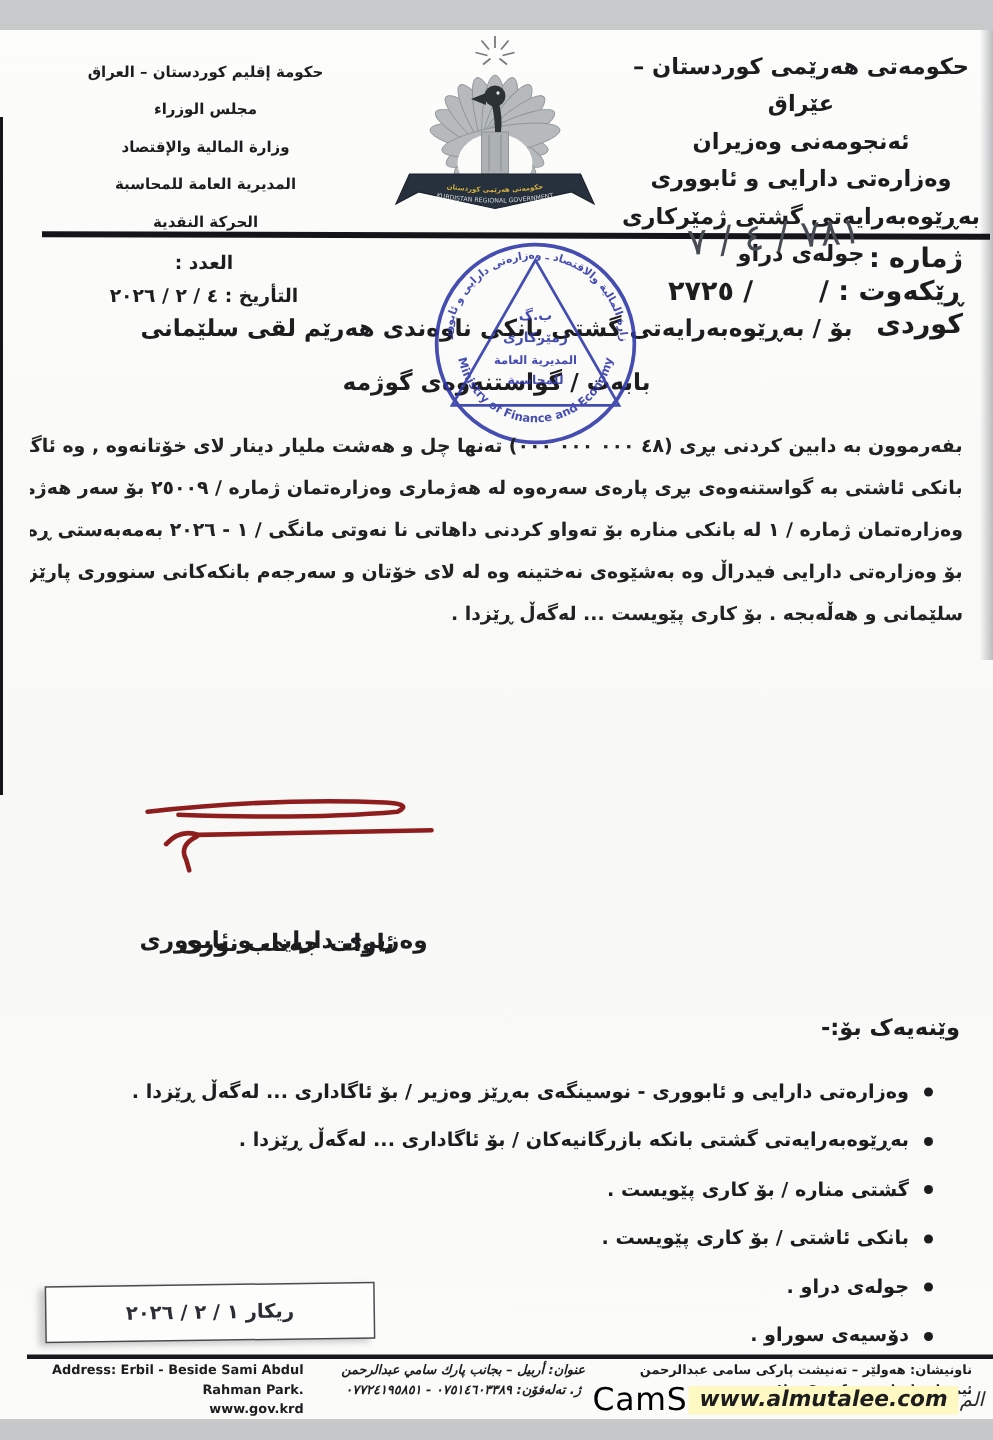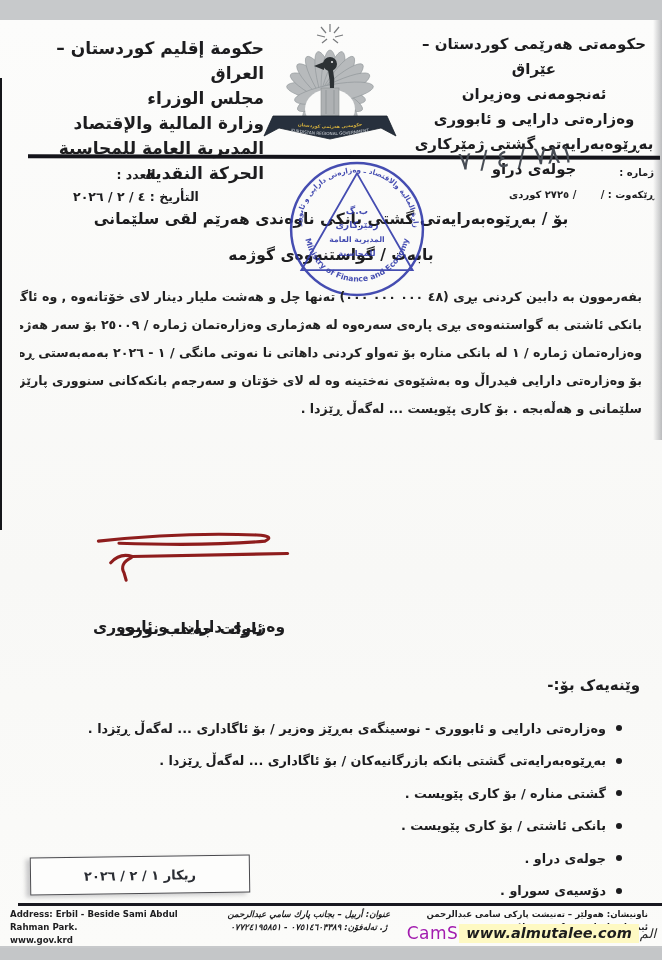--- a/index.html
+++ b/index.html
@@ -5,24 +5,24 @@
   html,body{margin:0;padding:0;background:#9aa0a4;}
   .scan{position:relative;width:662px;height:960px;margin:0 auto;background:#c7c9cb;
         font-family:"DejaVu Sans",sans-serif;color:#1d1d1f;overflow:hidden;direction:rtl;}
   .paper{position:absolute;left:0;top:20px;width:662px;height:926px;
          background:linear-gradient(180deg,#fcfcfb 0%,#f8f8f6 60%,#fbfbf9 100%);}
   .edge-left{position:absolute;left:0;top:78px;width:2px;height:452px;background:#15161a;}
   .edge-right{position:absolute;right:0;top:20px;width:9px;height:420px;
               background:linear-gradient(to left,rgba(110,112,118,.45),rgba(110,112,118,0));}
   .hdr{position:absolute;text-align:center;font-weight:bold;}
   .hdr-kurdish{right:0;top:32px;width:256px;font-size:15px;line-height:25px;}
-  .hdr-arabic{left:42px;top:36px;width:222px;font-size:17px;line-height:25px;text-align:right;}
+  .hdr-arabic{left:26px;top:36px;width:222px;font-size:10px;line-height:25px;}
   .emblem{position:absolute;left:255px;top:12px;width:150px;height:142px;}
   .divider{position:absolute;left:28px;right:2px;top:155px;height:3.5px;background:#14141a;transform:rotate(.15deg);}
-  .ref-right{position:absolute;right:8px;top:162px;width:200px;font-size:10px;font-weight:bold;line-height:22px;}
+  .ref-right{position:absolute;right:20px;top:162px;width:200px;font-size:18px;font-weight:bold;line-height:22px;}
   .ref-left{position:absolute;left:24px;top:164px;width:224px;font-size:12.5px;font-weight:bold;line-height:22px;text-align:center;}
   .hand-number{position:absolute;right:46px;top:143px;width:200px;text-align:center;direction:ltr;
                font-size:25px;letter-spacing:4px;color:#474c54;transform:rotate(-4deg);font-weight:normal;}
   .ref-val{font-weight:bold;}
   .stamp{position:absolute;left:288px;top:160px;width:138px;height:138px;opacity:.88;pointer-events:none;}
   .to-line{position:absolute;left:20px;right:20px;top:210px;text-align:center;font-size:15.5px;font-weight:bold;}
   .subject-line{position:absolute;left:20px;right:20px;top:246px;text-align:center;font-size:15.5px;font-weight:bold;}
   .body-block{position:absolute;right:20px;left:20px;top:283px;font-size:12.6px;font-weight:600;line-height:28px;color:#222;}
   .body-line{text-align:justify;text-align-last:justify;white-space:nowrap;overflow:hidden;}
   .body-line.last{text-align-last:right;}
@@ -35,23 +35,23 @@
   .bullet{width:6px;height:6px;border-radius:50%;background:#1c1c1e;flex:0 0 auto;}
   .rekar{position:absolute;left:30px;top:856px;width:218px;height:36px;border:1.6px solid #4a4a4e;
          background:#fdfdfc;box-shadow:-4px 2px 4px rgba(140,140,145,.45);transform:rotate(-.8deg);
          display:flex;align-items:center;justify-content:center;font-size:13px;font-weight:600;color:#2a2d33;}
   .footer-line{position:absolute;left:18px;right:0;top:903px;height:2.6px;background:#191920;}
   .footer{position:absolute;left:10px;right:14px;top:908px;display:flex;direction:rtl;
           font-size:8.6px;font-weight:bold;line-height:13px;}
   .f-col{flex:1;}
   .f-kurdish{text-align:right;flex:1.15;}
   .f-arabic{text-align:center;flex:1.05;font-style:italic;}
-  .f-english{direction:ltr;text-align:left;flex:.95;}
+  .f-english{direction:ltr;text-align:right;flex:.95;}
   .watermark{position:absolute;right:6px;top:921px;display:flex;direction:ltr;align-items:center;height:24px;}
-  .wm-prefix{color:#a21caf;font-size:17px;letter-spacing:.5px;}
+  .wm-prefix{color:#000000;font-size:21px;letter-spacing:.5px;}
   .wm-box{background:#fef9c3;color:#1d1d1d;font-size:14.5px;font-style:italic;font-weight:bold;
           padding:1px 7px 2px 7px;margin:0 1px;}
   .wm-suffix{color:#2a2a2a;font-size:13px;font-style:italic;}
   .strip-top{position:absolute;top:0;left:0;right:0;height:20px;background:#c7c9cb;}
   .strip-bottom{position:absolute;bottom:0;left:0;right:0;height:12px;background:#c4c6c8;}
 </style>
 </head>
 <body>
 
 <div class="scan">

